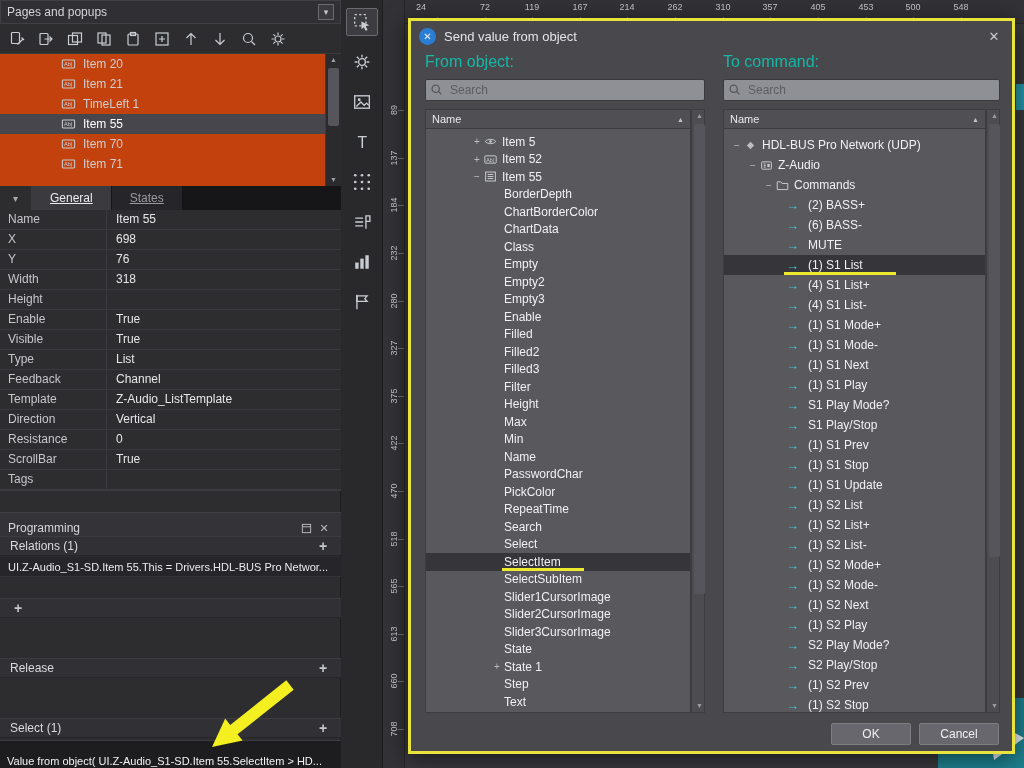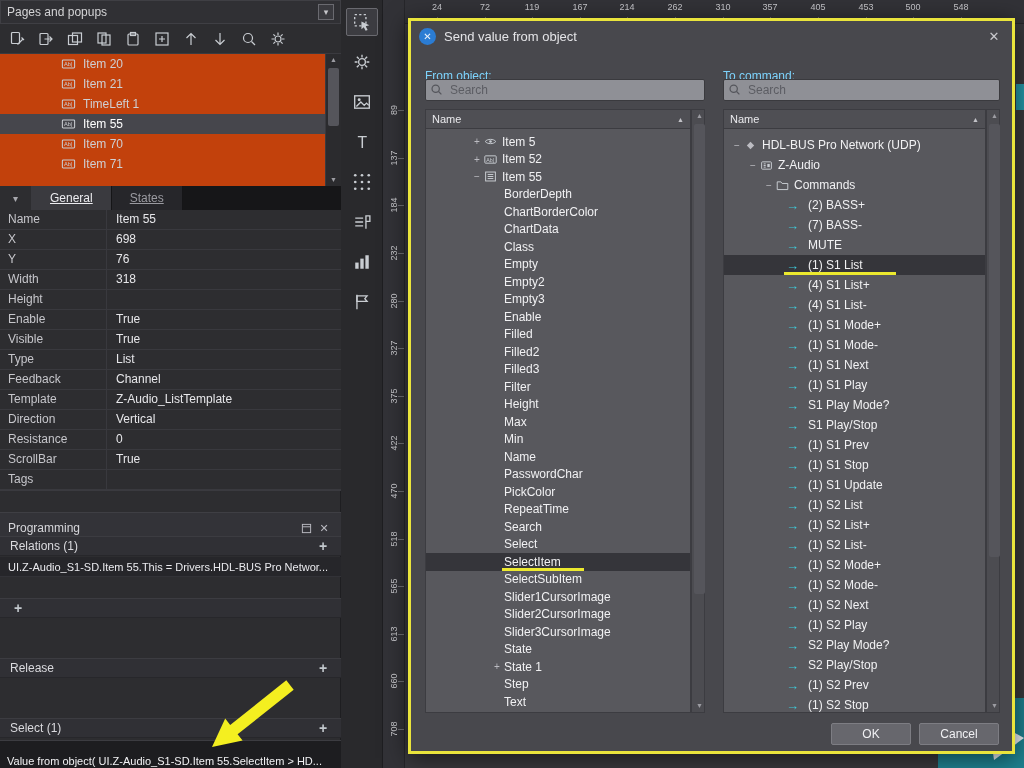--- a/index.html
+++ b/index.html
@@ -61,21 +61,21 @@
 #canvas{position:absolute;left:405px;top:24px;width:619px;height:744px;background:#38383c;overflow:hidden;}
 #teal-a{position:absolute;right:0;top:60px;width:8px;height:26px;background:#2496a6;}
 #teal-b{position:absolute;right:0;bottom:0;width:86px;height:70px;background:#1e818f;}
 
 
 #dialog{position:absolute;left:408px;top:18px;width:607px;height:736px;background:#48484d;border:3px solid #e9e43c;box-shadow:0 4px 22px rgba(0,0,0,.55);z-index:10;}
 #dlg-titlebar{position:absolute;left:0;top:0;width:601px;height:30px;display:flex;align-items:center;padding:0 8px;}
 #dlg-appicon{width:17px;height:17px;border-radius:50%;background:#2b7cd3;color:#eaf2fb;font-size:10px;display:flex;align-items:center;justify-content:center;margin-right:8px;}
 #dlg-title{flex:1;font-size:13px;color:#e4e4e7;}
 #dlg-close{width:20px;text-align:center;color:#c9c9ce;font-size:13px;}
-.dlg-col-label{position:absolute;top:48px;font-size:12px;color:#7dd3fc;}
+.dlg-col-label{position:absolute;top:32px;font-size:16px;color:#14b8a6;}
 .searchbox{position:absolute;top:58px;height:22px;}
 .searchbox input{width:100%;height:22px;background:#8f9096;border:1px solid #3a3a3e;border-radius:2px;padding:0 6px 0 24px;font-size:12px;color:#2e2e33;outline:none;}
 .searchbox input::placeholder{color:#5c5d63;}
 .searchbox svg{position:absolute;left:5px;top:4px;width:13px;height:13px;}
 .tree-header{position:absolute;top:88px;height:20px;background:#4f4f54;border:1px solid #3c3c41;display:flex;align-items:center;padding:0 6px;font-size:11px;color:#e9e9ec;}
 .tree-header .sort{margin-left:auto;font-size:7px;color:#c3c3c8;}
 .tree{position:absolute;top:108px;background:#58585d;border:1px solid #3c3c41;border-top:none;overflow:hidden;}
 .dlg-scroll{position:absolute;top:88px;width:14px;background:#4c4c51;border:1px solid #3c3c41;}
 .frow,.trow{position:relative;display:flex;align-items:center;white-space:nowrap;color:#f1f1f3;font-size:12px;}
 .frow{height:17.5px;}
@@ -107,21 +107,21 @@
     <div id="teal-a"></div>
     <div id="teal-b">
       <svg width="46" height="60" style="position:absolute;left:46px;top:14px">
           <polygon points="4,6 40,26 10,48" fill="#e8eef2"></polygon>
         </svg>
     </div>
   </div>
 
   <div id="ruler-corner"></div>
   <div id="h-ruler">
-      <span class="hnum" style="left:32px">24</span>
+      <span class="hnum" style="left:16px">24</span>
       <span class="htick" style="left:32px"></span>
       <span class="hnum" style="left:80px">72</span>
       <span class="htick" style="left:80px"></span>
       <span class="hnum" style="left:127px">119</span>
       <span class="htick" style="left:127px"></span>
       <span class="hnum" style="left:175px">167</span>
       <span class="htick" style="left:175px"></span>
       <span class="hnum" style="left:222px">214</span>
       <span class="htick" style="left:222px"></span>
       <span class="hnum" style="left:270px">262</span>
@@ -647,21 +647,21 @@
             <path d="M1.5 13 V3.5 H6 L7.5 5.5 H14.5 V13 Z" stroke="#c9cdd2" fill="none" stroke-width="1.2"></path>
           </svg>
           <span>Commands</span>
         </div>
         <div class="trow lvl3">
           <span class="cmdarrow">→</span>
           <span>(2) BASS+</span>
         </div>
         <div class="trow lvl3">
           <span class="cmdarrow">→</span>
-          <span>(7) BASS-</span>
+          <span>(6) BASS-</span>
         </div>
         <div class="trow lvl3">
           <span class="cmdarrow">→</span>
           <span>MUTE</span>
         </div>
         <div class="trow lvl3 sel">
           <span class="cmdarrow">→</span>
           <span>(1) S1 List</span>
           <span class="uline"></span>
         </div>

